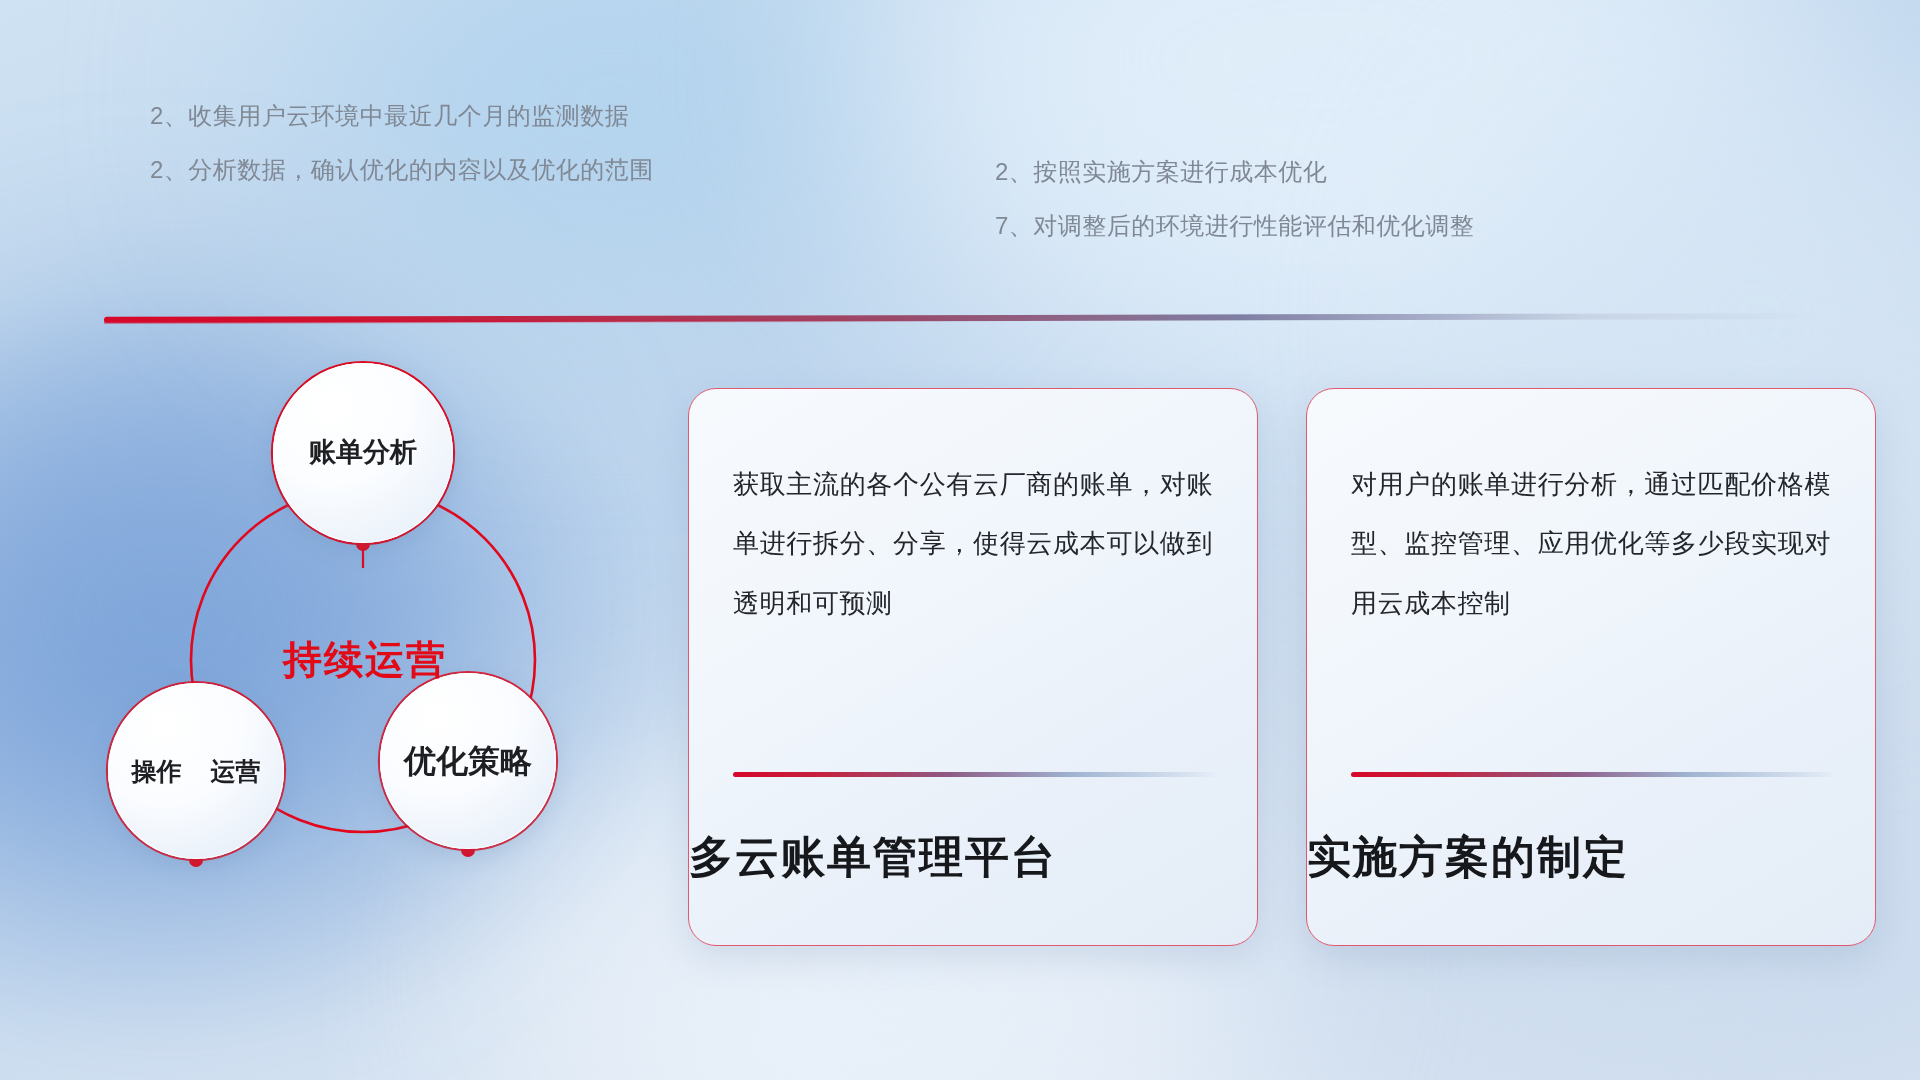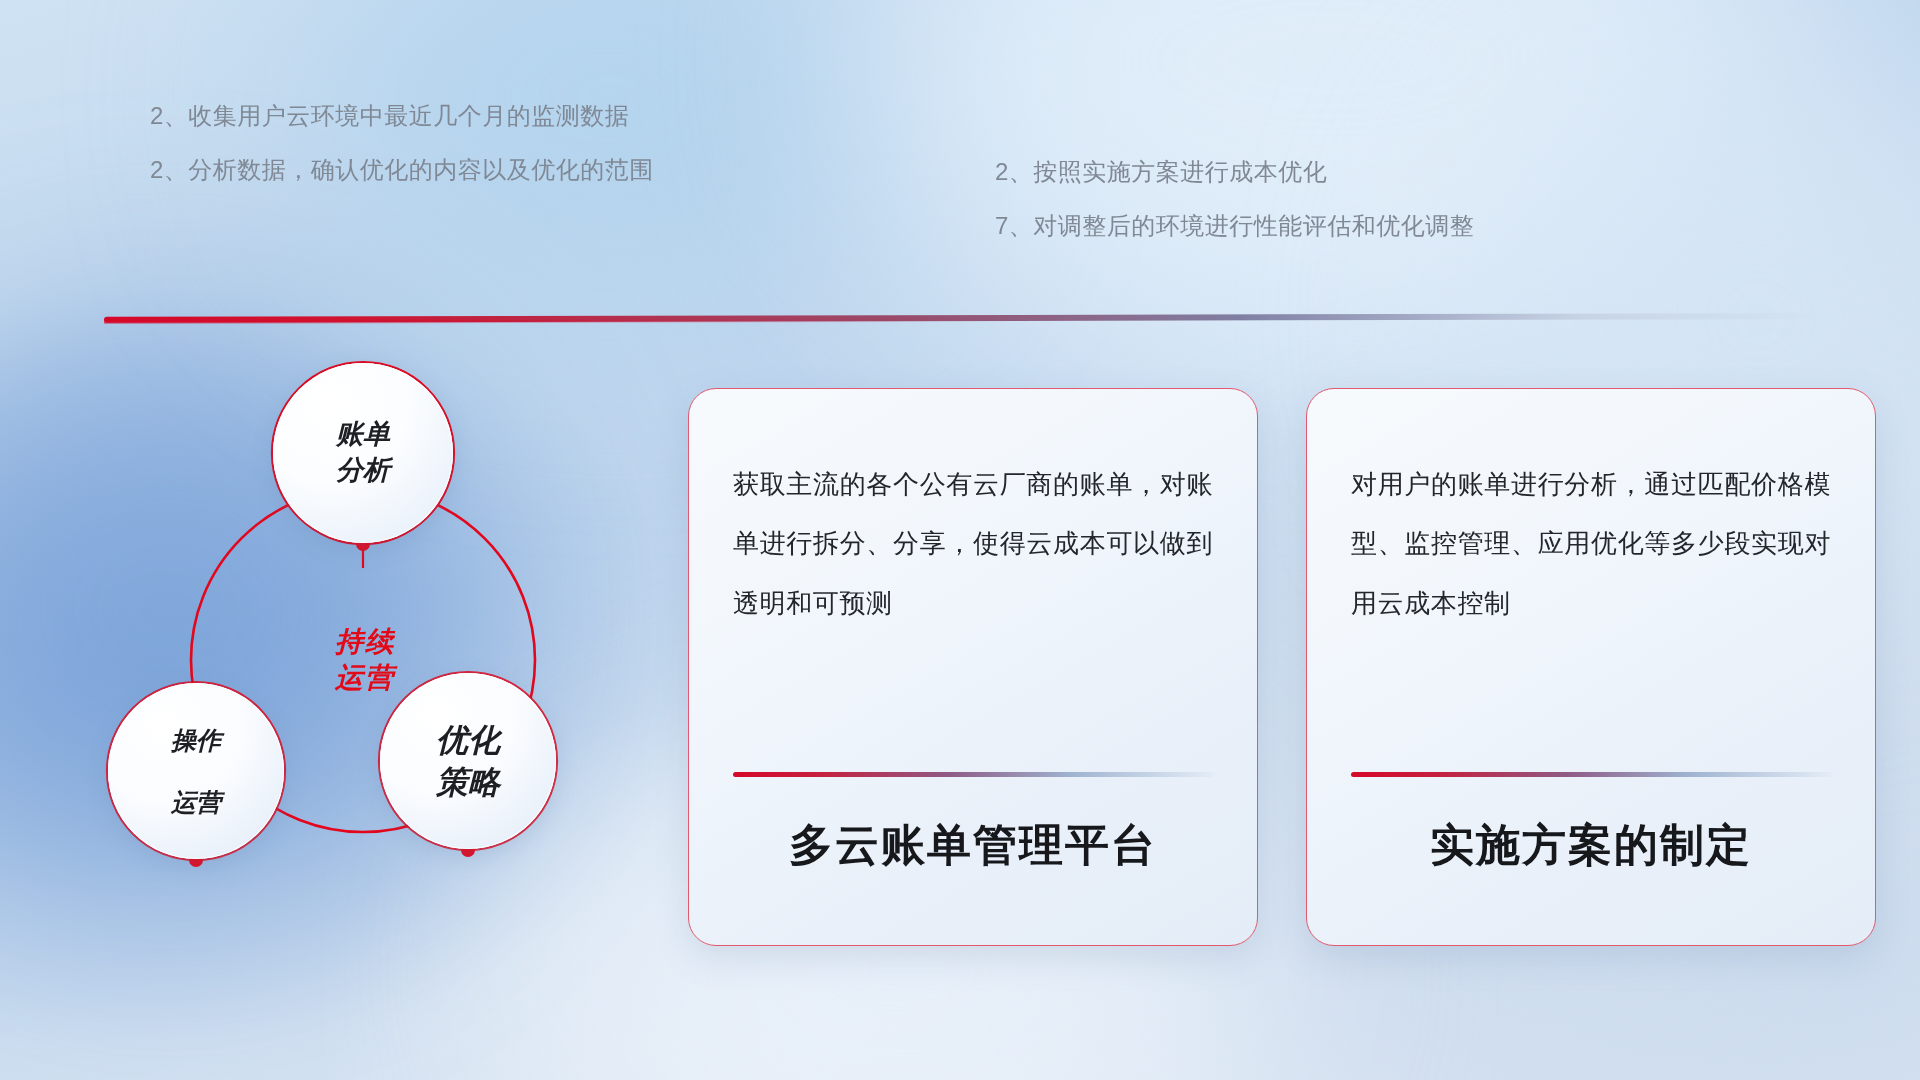--- a/index.html
+++ b/index.html
@@ -72,28 +72,27 @@
     top: 355px;
     width: 530px;
     height: 570px;
   }
   #diagram svg { position: absolute; left: 0; top: 0; overflow: visible; }
 
   .node-circle {
     position: absolute;
     border-radius: 50%;
     display: flex;
-    flex-direction: column;
+    flex-direction: row;
     align-items: center;
     justify-content: center;
     color: #1d1f22;
     font-weight: bold;
     line-height: 1.32;
     text-align: center;
-    font-style: italic;
   }
   .node-top {
     left: 178px; top: 8px; width: 180px; height: 180px;
     font-size: 27px;
     background:
       radial-gradient(circle at 32% 24%, #ffffff 0%, #fbfdff 42%, #edf3fb 76%, #e2ecf7 100%);
     box-shadow: 0 7px 22px rgba(94,130,175,0.24), inset 0 0 0 1px rgba(255,255,255,0.9);
   }
   .node-bl {
     left: 13px; top: 328px; width: 176px; height: 176px;
@@ -106,21 +105,21 @@
   .node-br {
     left: 285px; top: 318px; width: 176px; height: 176px;
     font-size: 32px;
     background:
       radial-gradient(circle at 32% 24%, #ffffff 0%, #fafcff 44%, #eaf1fa 78%, #dfe9f6 100%);
     box-shadow: 0 7px 22px rgba(94,130,175,0.22), inset 0 0 0 1px rgba(255,255,255,0.9);
   }
   .node-center {
     left: 175px; top: 230px; width: 190px; height: 150px;
     color: #e20a17;
-    font-size: 28px;
+    font-size: 39px;
     font-weight: bold;
     letter-spacing: 2px;
     line-height: 1.28;
   }
 
   
   .card {
     position: absolute;
     top: 388px;
     width: 570px;
@@ -148,22 +147,21 @@
     left: 44px;
     bottom: 168px;
     width: 482px;
     height: 5px;
     border-radius: 3px;
     background: linear-gradient(90deg, #d6082a 0%, #c5203e 18%, #8e5b86 45%, #9fb3d0 70%, rgba(214,229,243,0.2) 100%);
   }
   .card-title {
     position: absolute;
     left: 0; right: 0;
-    bottom: 70px;
-    text-align: center;
+    bottom: 58px;
     color: #16181c;
     font-size: 44px;
     font-weight: bold;
     letter-spacing: 2px;
   }
 </style>
 </head>
 <body>
 
 <div id="stage">

